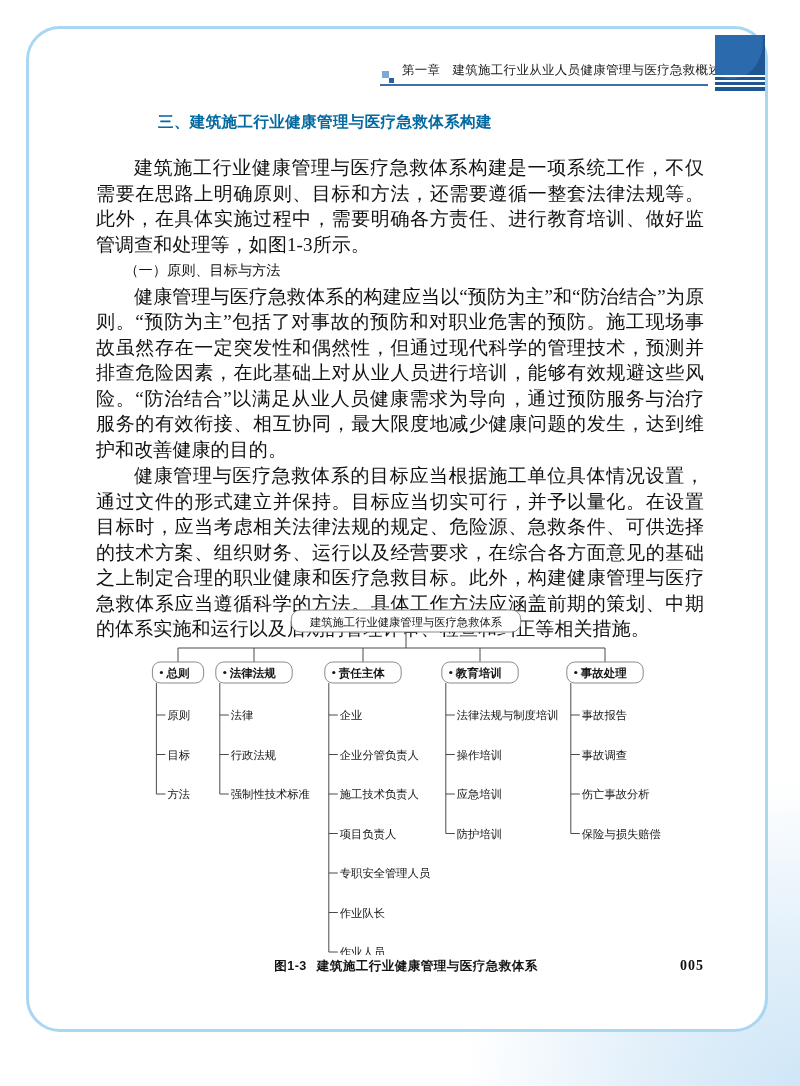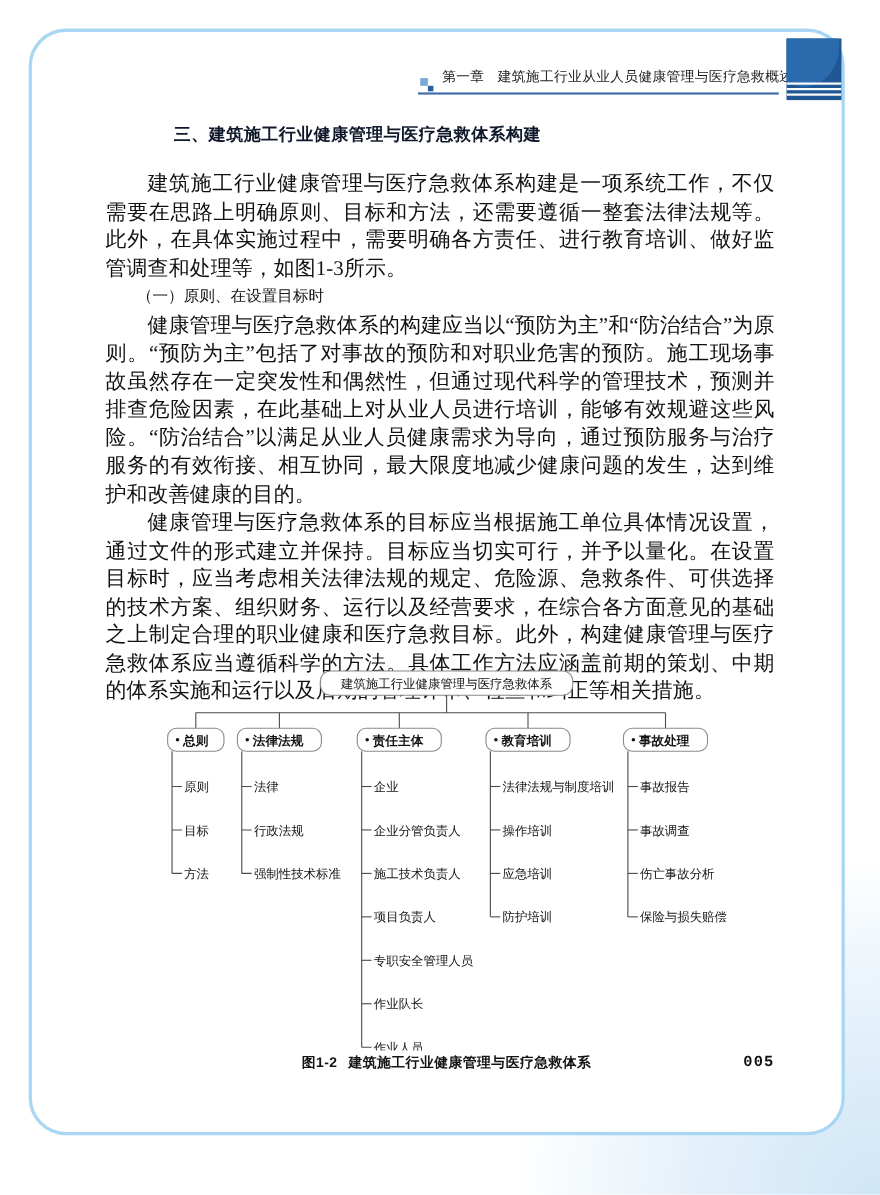--- a/index.html
+++ b/index.html
@@ -117,21 +117,21 @@
     position: absolute;
     left: 96px;
     top: 112px;
     width: 608px;
   }
   h2.section-title {
     margin: 0 0 22px 0;
     font-family: "Liberation Sans", "DejaVu Sans", sans-serif;
     font-size: 15.5px;
     font-weight: bold;
-    color: #0f172a;
+    color: #0369a1;
     padding-left: 62px;
     letter-spacing: 0.4px;
   }
   p.body-par {
     margin: 0 0 1px 0;
     font-size: 19px;
     line-height: 25.5px;
     color: #111111;
     text-align: justify;
     text-indent: 2em;
@@ -170,21 +170,21 @@
   }
   .fig-caption .cap-num { margin-right: 10px; }
 
   
   .page-number {
     position: absolute;
     left: 620px;
     top: 958px;
     width: 84px;
     text-align: right;
-    font-family: Liberation Mono, monospace;
+    font-family: Liberation Serif, serif;
     font-size: 14px;
     font-weight: bold;
     color: #111111;
     letter-spacing: 1px;
   }
 </style>
 </head>
 <body>
 
 <div class="page-bg-tint"></div>
@@ -201,21 +201,21 @@
 <div class="header-tab">
   <div class="gloss"></div>
   <div class="ln ln1"></div>
   <div class="ln ln2"></div>
   <div class="ln ln3"></div>
 </div>
 
 <div class="content">
   <h2 class="section-title">三、建筑施工行业健康管理与医疗急救体系构建</h2>
   <p class="body-par">建筑施工行业健康管理与医疗急救体系构建是一项系统工作，不仅需要在思路上明确原则、目标和方法，还需要遵循一整套法律法规等。此外，在具体实施过程中，需要明确各方责任、进行教育培训、做好监管调查和处理等，如图1-3所示。</p>
-  <p class="sub-title">（一）原则、在设置目标时</p>
+  <p class="sub-title">（一）原则、目标与方法</p>
   <p class="body-par">健康管理与医疗急救体系的构建应当以“预防为主”和“防治结合”为原则。“预防为主”包括了对事故的预防和对职业危害的预防。施工现场事故虽然存在一定突发性和偶然性，但通过现代科学的管理技术，预测并排查危险因素，在此基础上对从业人员进行培训，能够有效规避这些风险。“防治结合”以满足从业人员健康需求为导向，通过预防服务与治疗服务的有效衔接、相互协同，最大限度地减少健康问题的发生，达到维护和改善健康的目的。</p>
   <p class="body-par">健康管理与医疗急救体系的目标应当根据施工单位具体情况设置，通过文件的形式建立并保持。目标应当切实可行，并予以量化。在设置目标时，应当考虑相关法律法规的规定、危险源、急救条件、可供选择的技术方案、组织财务、运行以及经营要求，在综合各方面意见的基础之上制定合理的职业健康和医疗急救目标。此外，构建健康管理与医疗急救体系应当遵循科学的方法。具体工作方法应涵盖前期的策划、中期的体系实施和运行以及后期的管理评审、检查和纠正等相关措施。</p>
 </div>
 
 <div class="figure-wrap">
   <svg class="figure-svg" id="tree-svg" width="620" height="355" viewBox="0 0 620 355">
       <rect x="195.3" y="10" width="229.39999999999998" height="22" rx="9" ry="9" fill="#ffffff" stroke="#8a8a8a" stroke-width="1"></rect>
       <text x="310" y="25.5" font-family="&quot;Liberation Sans&quot;, &quot;DejaVu Sans&quot;, sans-serif" font-size="11.3" text-anchor="middle" fill="#141414">建筑施工行业健康管理与医疗急救体系</text>
       <line x1="310" y1="32" x2="310" y2="48" stroke="#4a4a4a" stroke-width="1"></line>
       <line x1="82" y1="48" x2="509" y2="48" stroke="#4a4a4a" stroke-width="1"></line>
@@ -281,17 +281,17 @@
       <line x1="474.8" y1="115" x2="483.8" y2="115" stroke="#4a4a4a" stroke-width="1"></line>
       <text x="485.8" y="119.2" font-family="&quot;Liberation Sans&quot;, &quot;DejaVu Sans&quot;, sans-serif" font-size="11.3" text-anchor="start" fill="#141414">事故报告</text>
       <line x1="474.8" y1="154.5" x2="483.8" y2="154.5" stroke="#4a4a4a" stroke-width="1"></line>
       <text x="485.8" y="158.7" font-family="&quot;Liberation Sans&quot;, &quot;DejaVu Sans&quot;, sans-serif" font-size="11.3" text-anchor="start" fill="#141414">事故调查</text>
       <line x1="474.8" y1="194" x2="483.8" y2="194" stroke="#4a4a4a" stroke-width="1"></line>
       <text x="485.8" y="198.2" font-family="&quot;Liberation Sans&quot;, &quot;DejaVu Sans&quot;, sans-serif" font-size="11.3" text-anchor="start" fill="#141414">伤亡事故分析</text>
       <line x1="474.8" y1="233.5" x2="483.8" y2="233.5" stroke="#4a4a4a" stroke-width="1"></line>
       <text x="485.8" y="237.7" font-family="&quot;Liberation Sans&quot;, &quot;DejaVu Sans&quot;, sans-serif" font-size="11.3" text-anchor="start" fill="#141414">保险与损失赔偿</text>
     </svg>
   <div class="fig-caption">
-    <span class="cap-num">图1-2</span><span>建筑施工行业健康管理与医疗急救体系</span>
+    <span class="cap-num">图1-3</span><span>建筑施工行业健康管理与医疗急救体系</span>
   </div>
 </div>
 
 <div class="page-number">005</div>
 
 </body></html>

